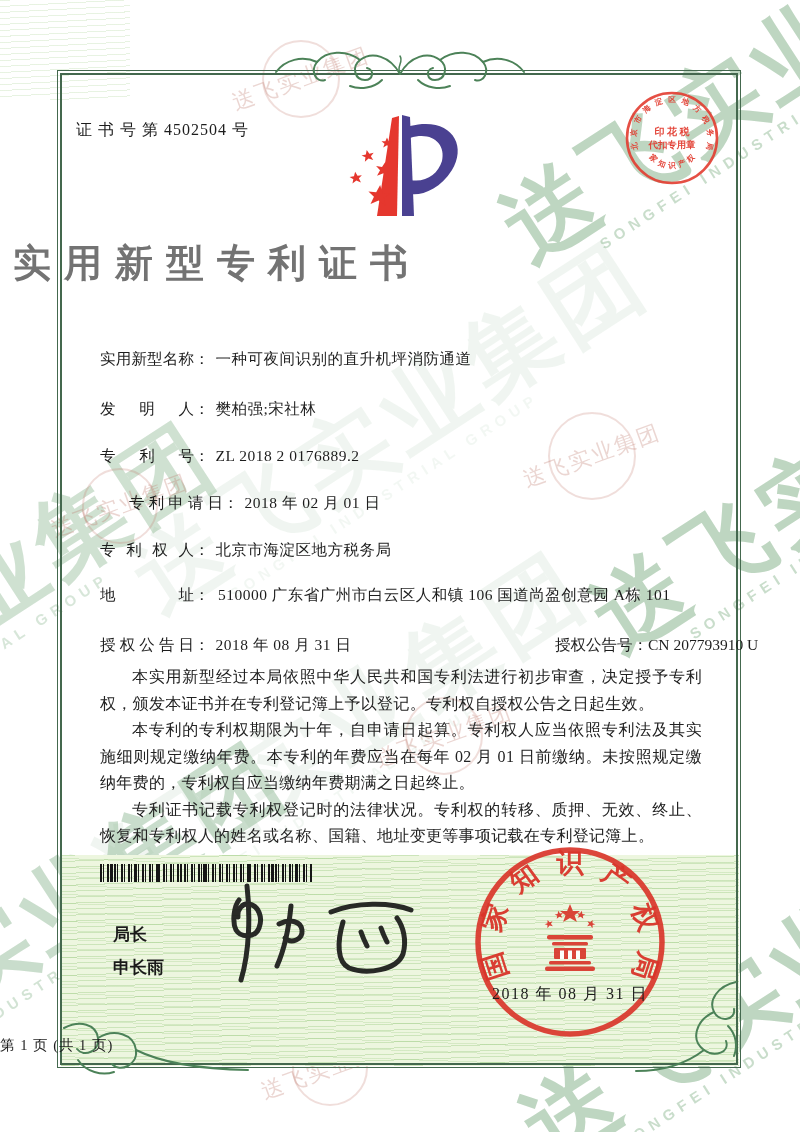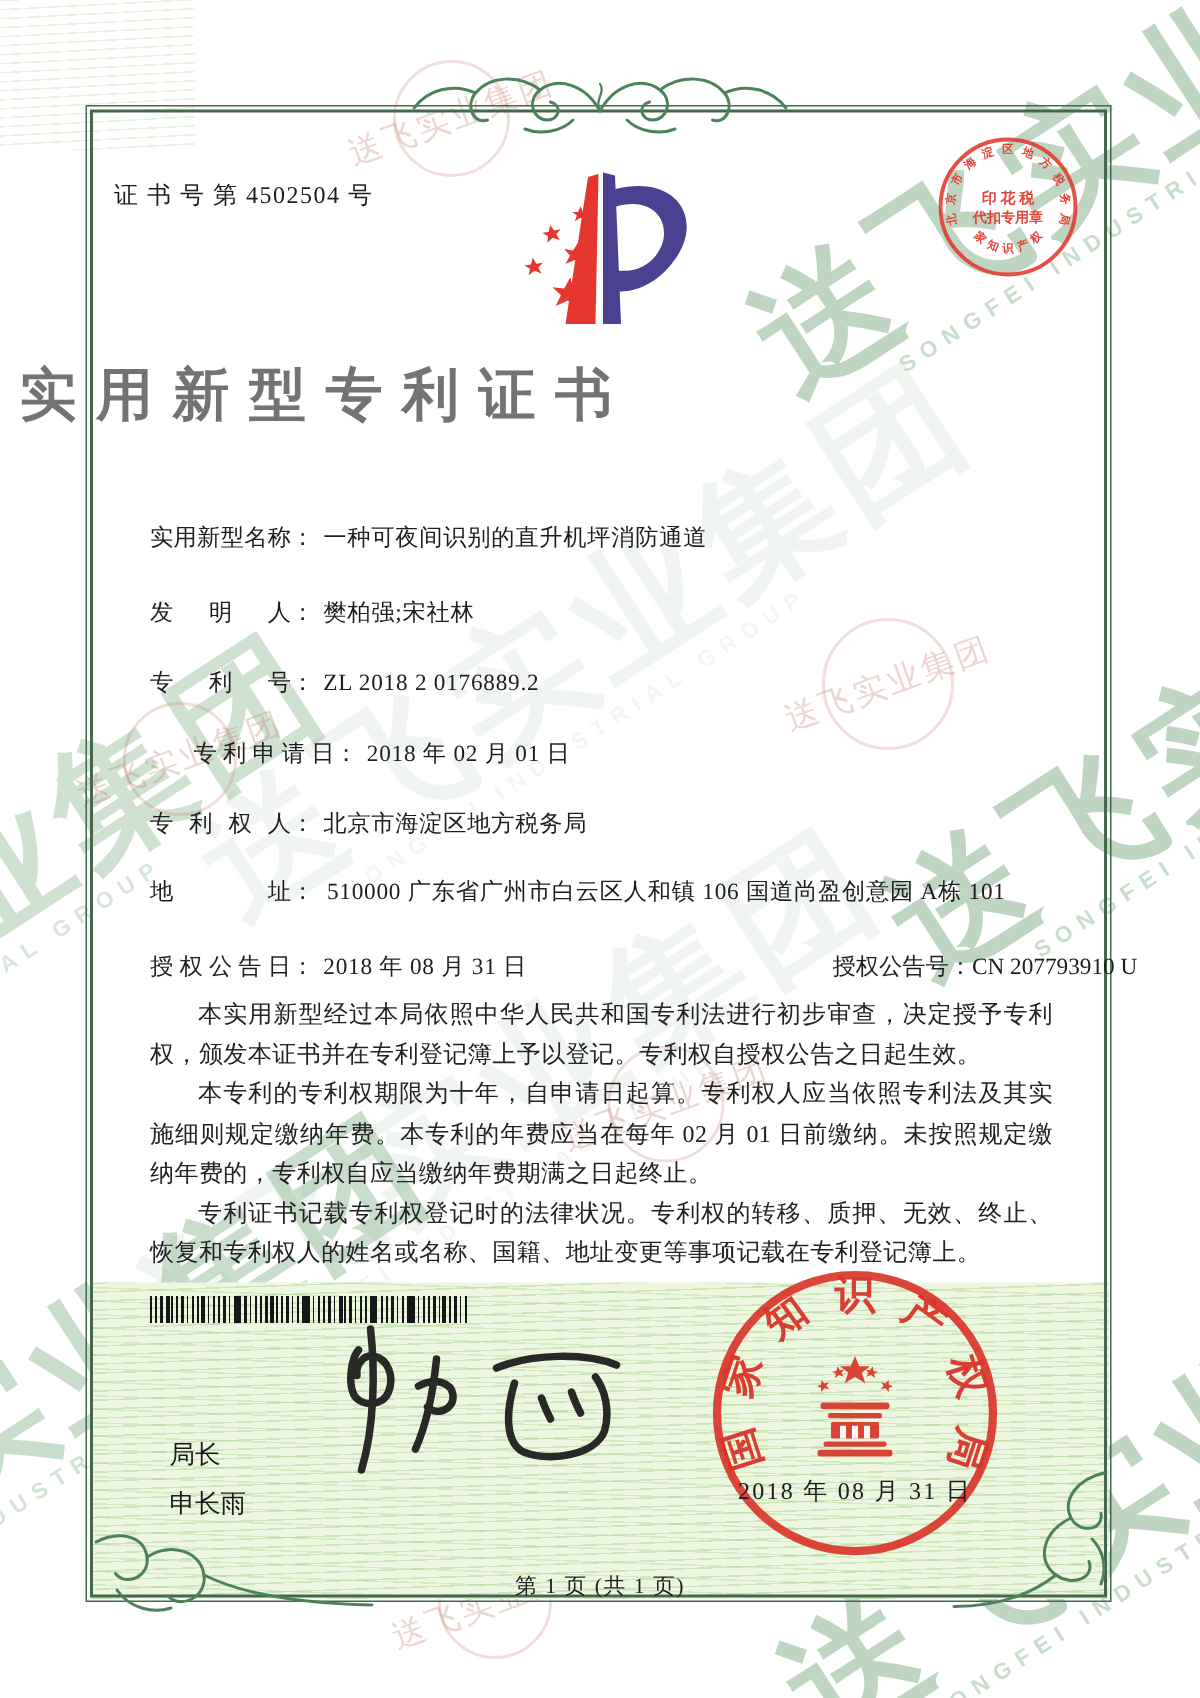--- a/index.html
+++ b/index.html
@@ -47,26 +47,26 @@
   .fvalue.addr{width:455px;text-align:right;}
   .grant-right{position:absolute;left:455px;top:0;white-space:nowrap;}
   .paras{position:absolute;left:100px;top:664px;width:602px;font-size:16px;line-height:26.5px;
     text-align:justify;letter-spacing:.3px;color:#222;}
   .paras p{text-indent:2em;}
   .barcode{position:absolute;left:100px;top:864px;width:212px;height:18px;z-index:5;
     background-image:
       repeating-linear-gradient(90deg,#161616 0 1.6px,transparent 1.6px 3.4px,#161616 3.4px 4.4px,transparent 4.4px 7px),
       repeating-linear-gradient(90deg,transparent 0 11px,#161616 11px 13.5px,transparent 13.5px 23px);}
   .signer{position:absolute;left:113px;top:918px;font-family:"Liberation Sans","DejaVu Sans",sans-serif;
-    font-size:17px;font-weight:400;line-height:33px;z-index:5;color:#1a1a1a;margin-top:35px;}
+    font-size:17px;font-weight:700;line-height:33px;z-index:5;color:#1a1a1a;}
   .signature{position:absolute;left:205px;top:878px;z-index:5;}
   .big-seal{position:absolute;left:470px;top:842px;z-index:6;}
   .seal-date{position:absolute;left:492px;top:984px;font-size:16px;letter-spacing:1.5px;z-index:7;color:#1c1c1c;}
   .tax-stamp{position:absolute;left:622px;top:88px;z-index:6;}
-  .footer{position:absolute;left:0;right:0;top:1036px;text-align:center;font-size:14.5px;z-index:5;letter-spacing:1px;margin-top:12px;}
+  .footer{position:absolute;left:0;right:0;top:1036px;font-size:14.5px;z-index:5;letter-spacing:1px;}
 </style>
 </head>
 <body>
 
 <div class="corner-waves"></div>
 
 <div class="wm-band wm-out" style="left:470px;top:30px;">
   <div class="cn">送飞实业集团</div>
   <div class="en">SONGFEI INDUSTRIAL GROUP</div>
 </div>

